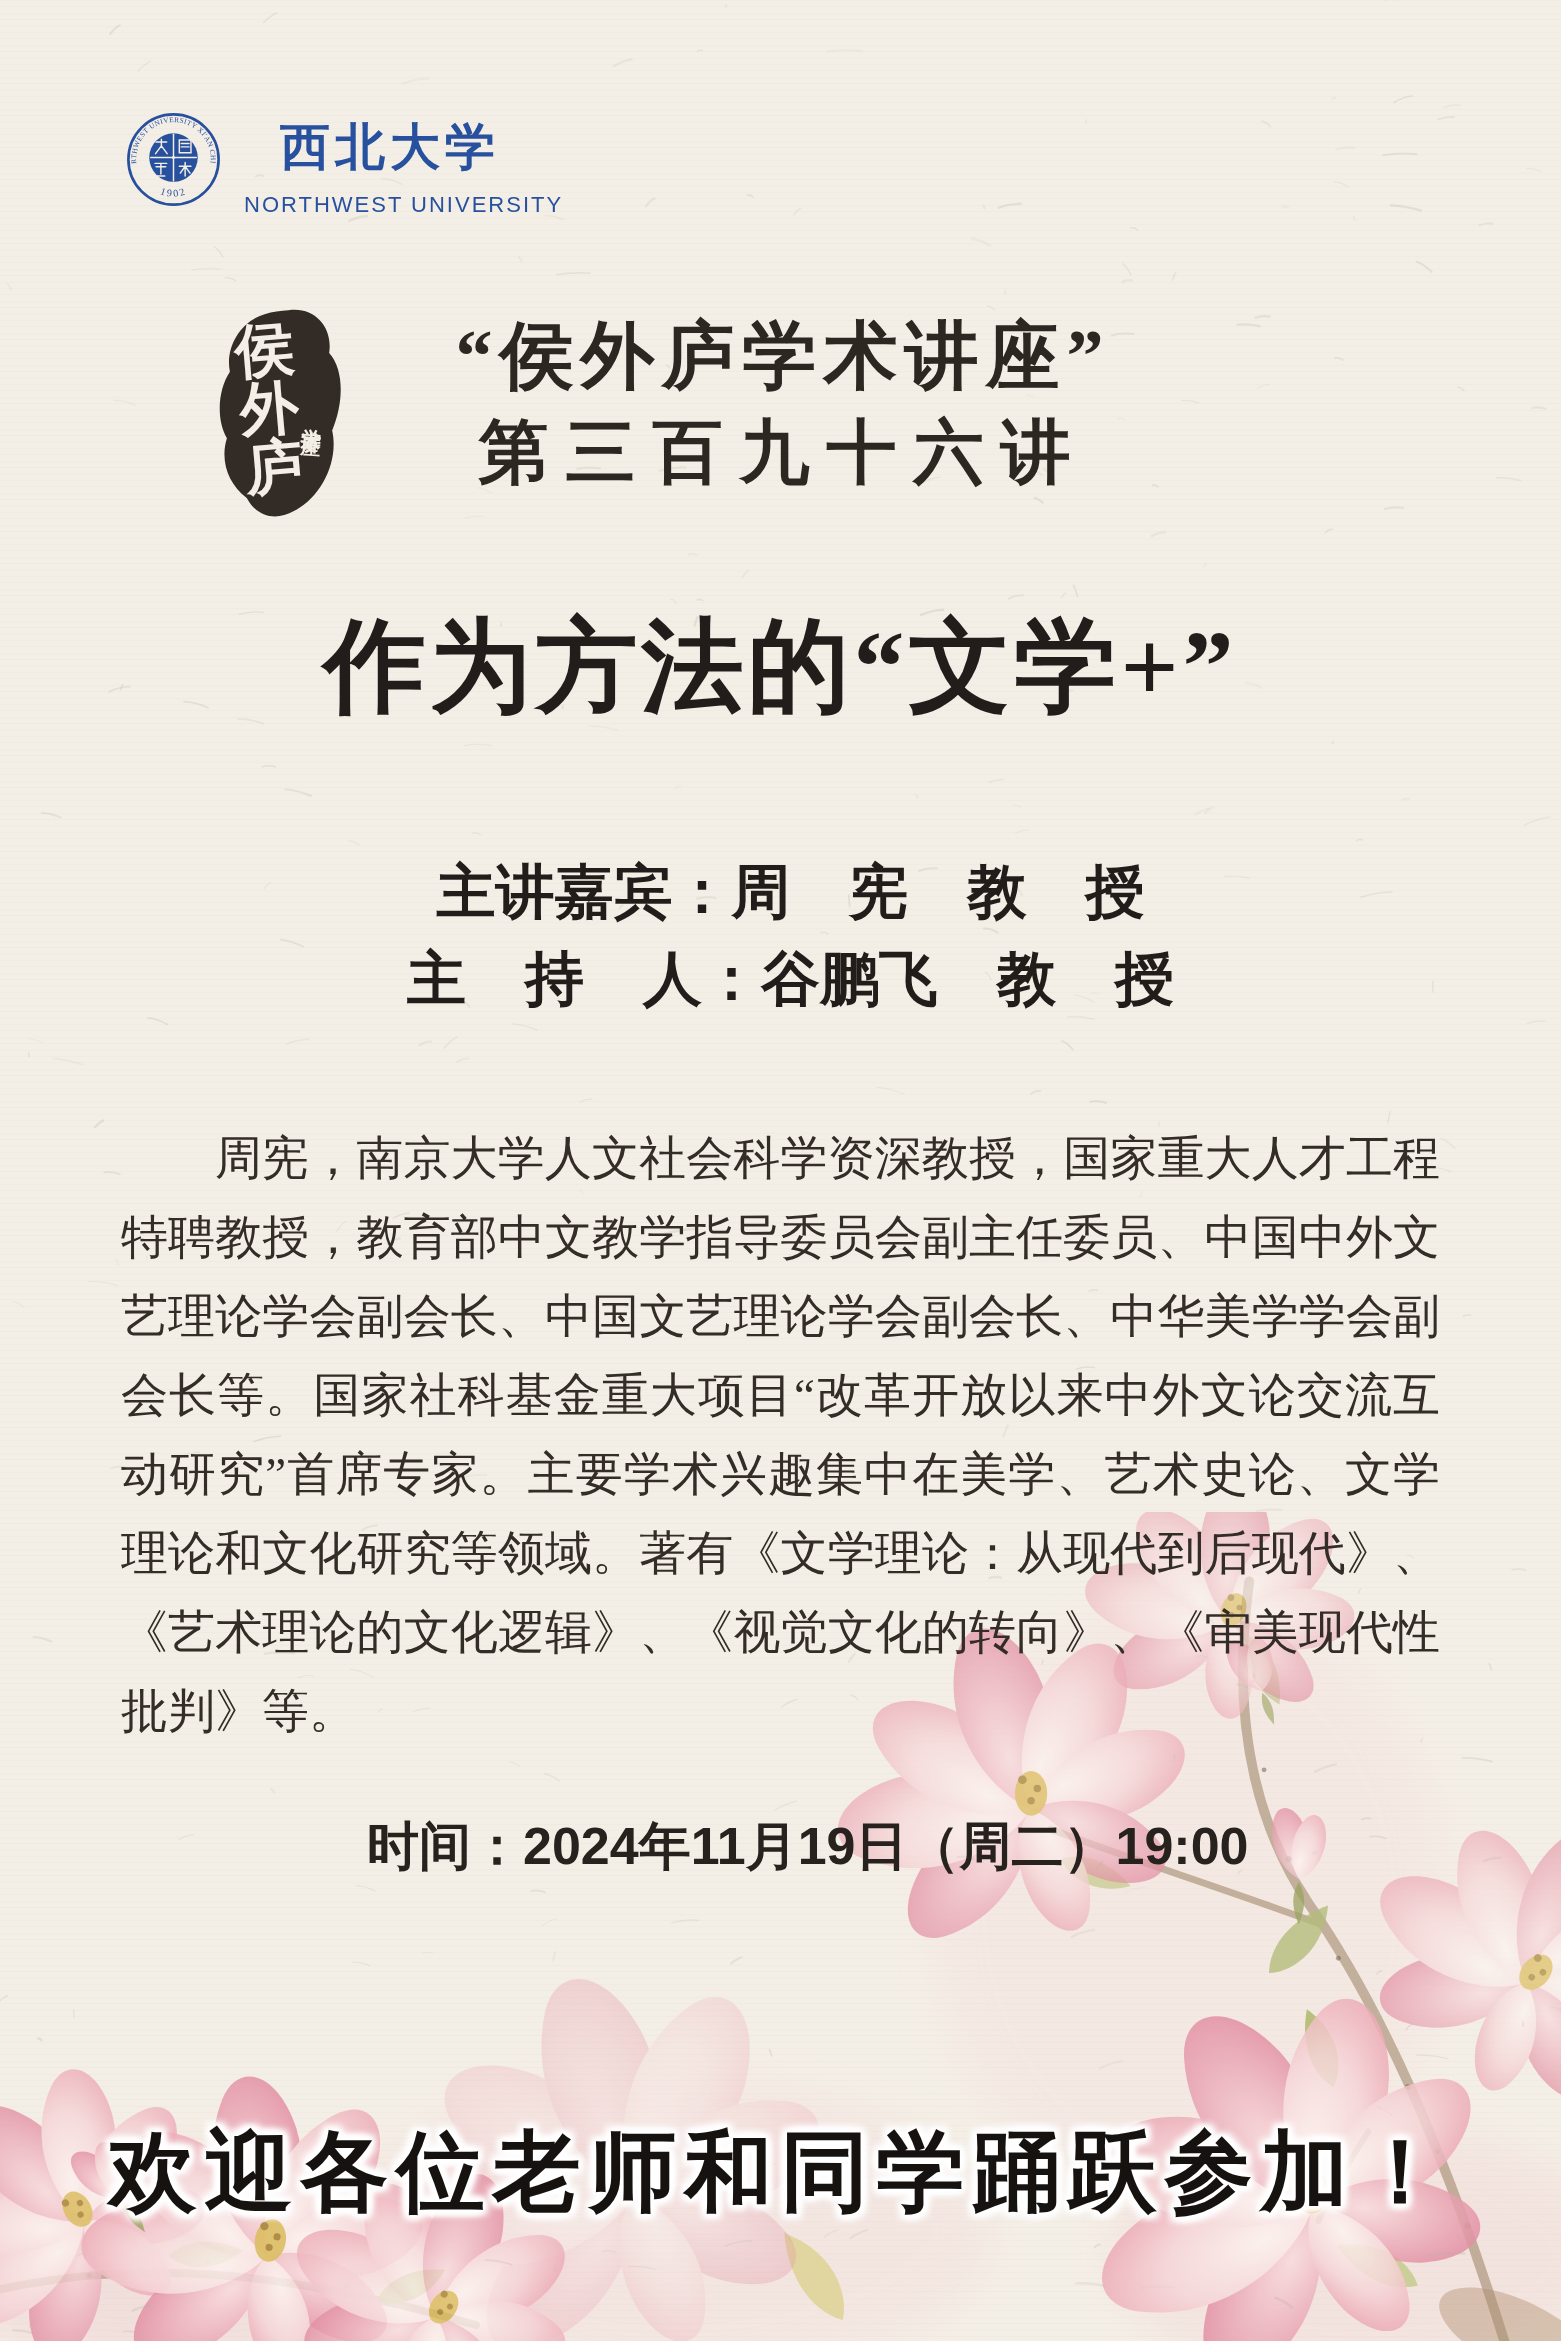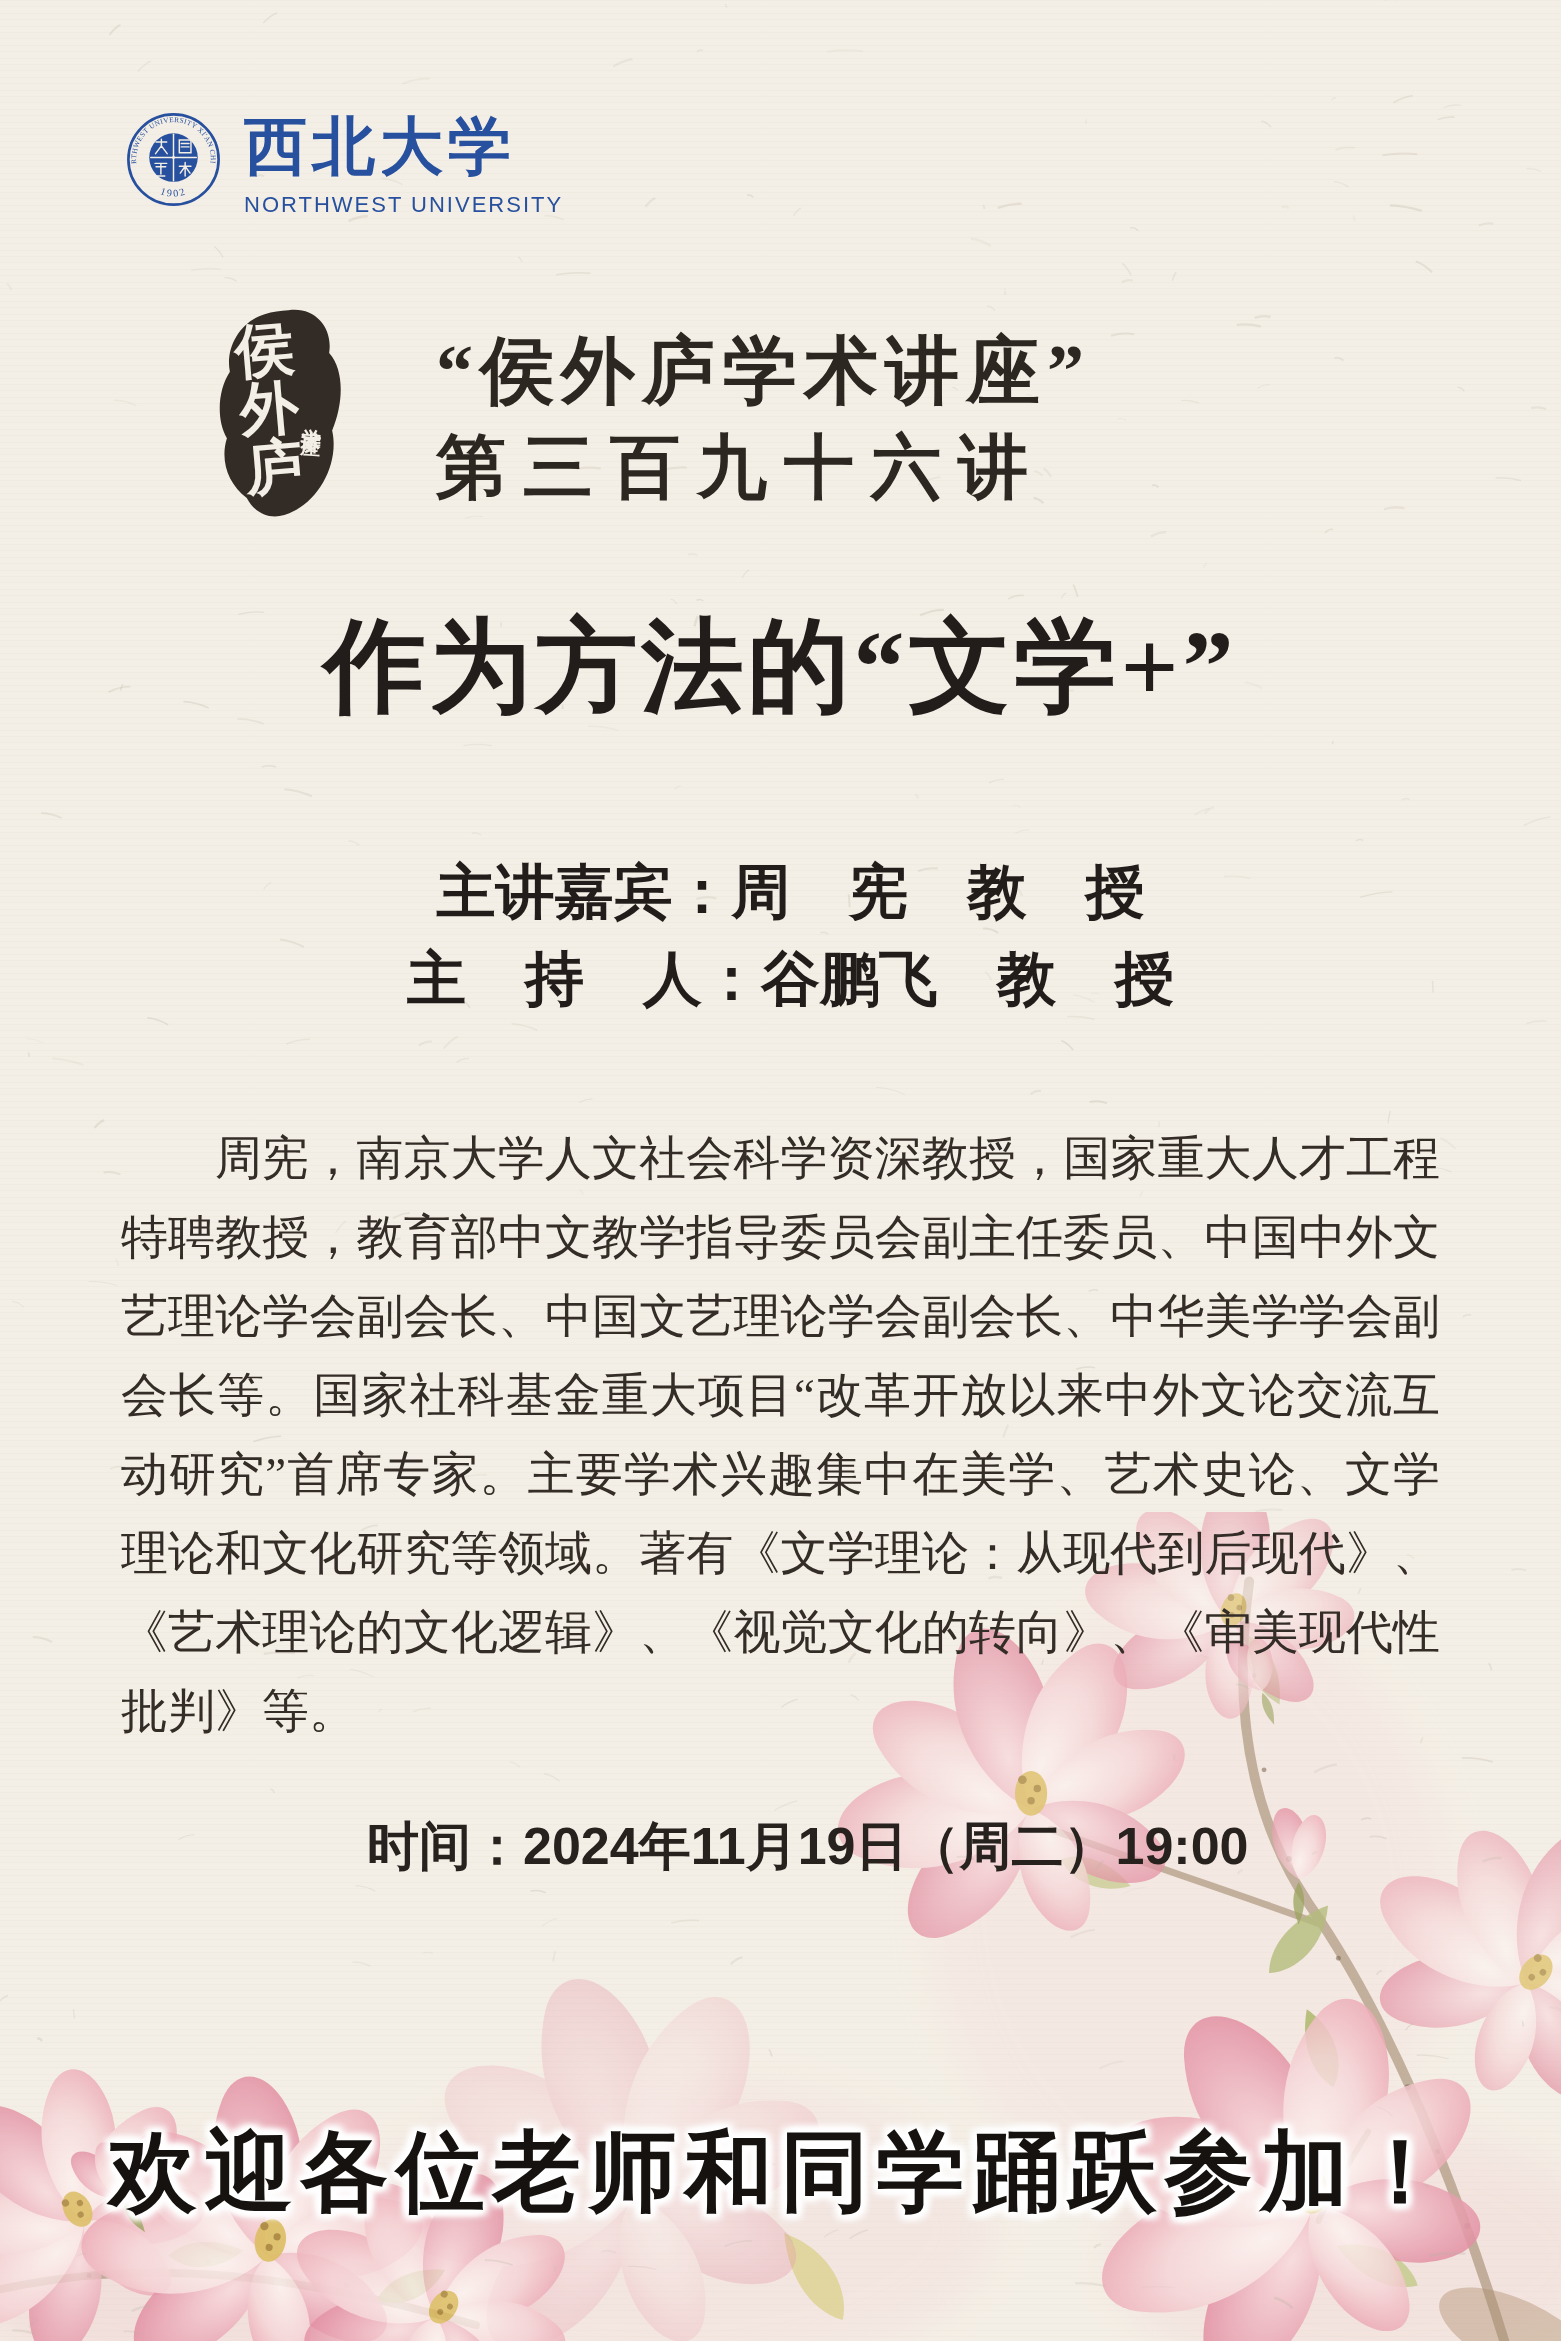--- a/index.html
+++ b/index.html
@@ -16,43 +16,43 @@
   .layer-flowers{position:absolute;left:0;top:1512px;z-index:1;pointer-events:none;}
   #fibers{position:absolute;left:0;top:0;z-index:2;pointer-events:none;}
   .content{position:absolute;z-index:3;}
 
   
   #logo{left:125px;top:110px;display:flex;align-items:flex-start;}
   #logo .seal{flex:0 0 auto;}
   #logo .names{margin-left:22px;}
   .uni-cn{
     font-family:cursive;
-    font-size:63px;line-height:74px;letter-spacing:5px;
-    color:#27509e;font-weight:700;
+    font-size:50px;line-height:74px;letter-spacing:5px;
+    color:#27509e;font-weight:700;margin-left:36px;
   }
   .uni-en{
     font-family:"Liberation Sans","DejaVu Sans",sans-serif;
     font-size:22px;letter-spacing:2px;color:#27509e;margin-top:8px;
   }
 
   
   #series-seal{left:214px;top:306px;width:139px;height:214px;}
   #series-seal .blob-chars{
     position:absolute;left:26px;top:14px;width:74px;
     font-family:cursive;font-size:59px;line-height:59px;
     color:#f4efe6;word-break:break-all;transform:rotate(-5deg);
     font-weight:700;
   }
   #series-seal .blob-sub{
     position:absolute;left:83px;top:107px;height:99px;
     writing-mode:vertical-rl;text-orientation:upright;
     font-family:cursive;font-size:20px;letter-spacing:2px;
     color:#f4efe6;font-weight:700;transform:rotate(4deg);
   }
-  #series-title{left:436px;top:329px;width:694px;text-align:left;color:#2d2722;}
+  #series-title{left:436px;top:314px;width:694px;text-align:center;color:#2d2722;}
   #series-title .l1{
     font-family:cursive;font-weight:700;
     font-size:74px;line-height:85px;letter-spacing:7px;
   }
   #series-title .l2{
     font-family:cursive;font-weight:700;
     font-size:70px;line-height:79px;letter-spacing:17px;margin-top:14px;
   }
 
   

